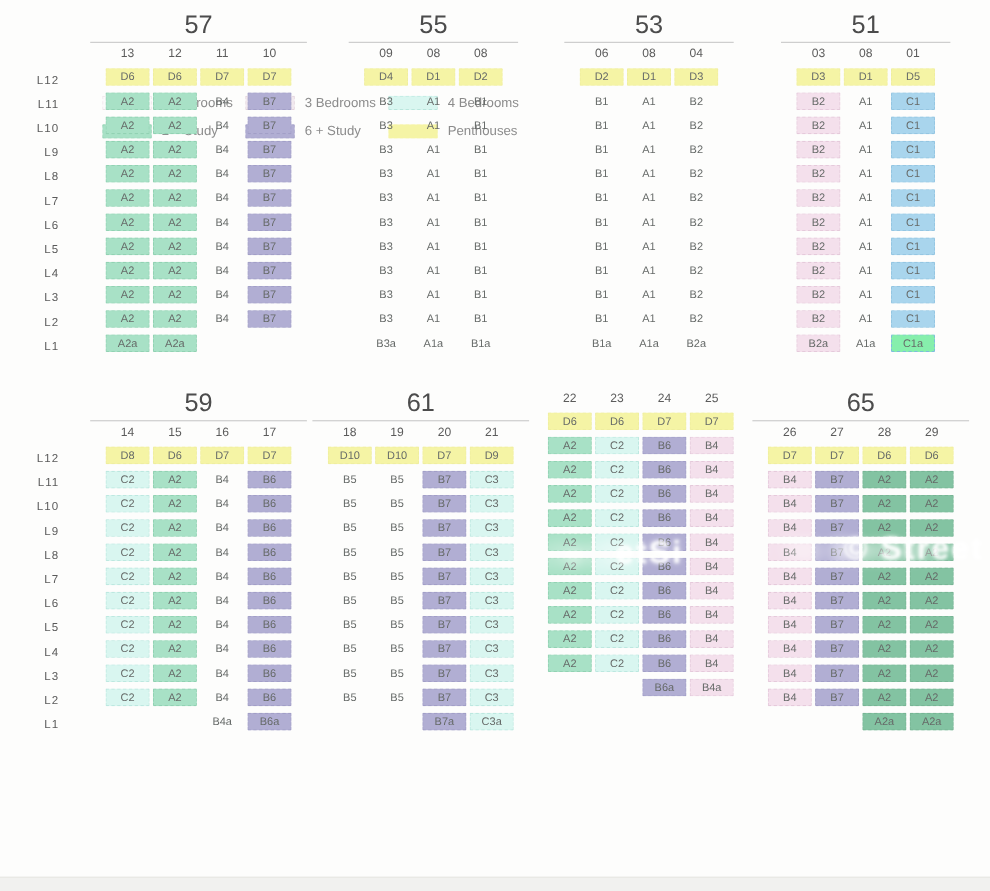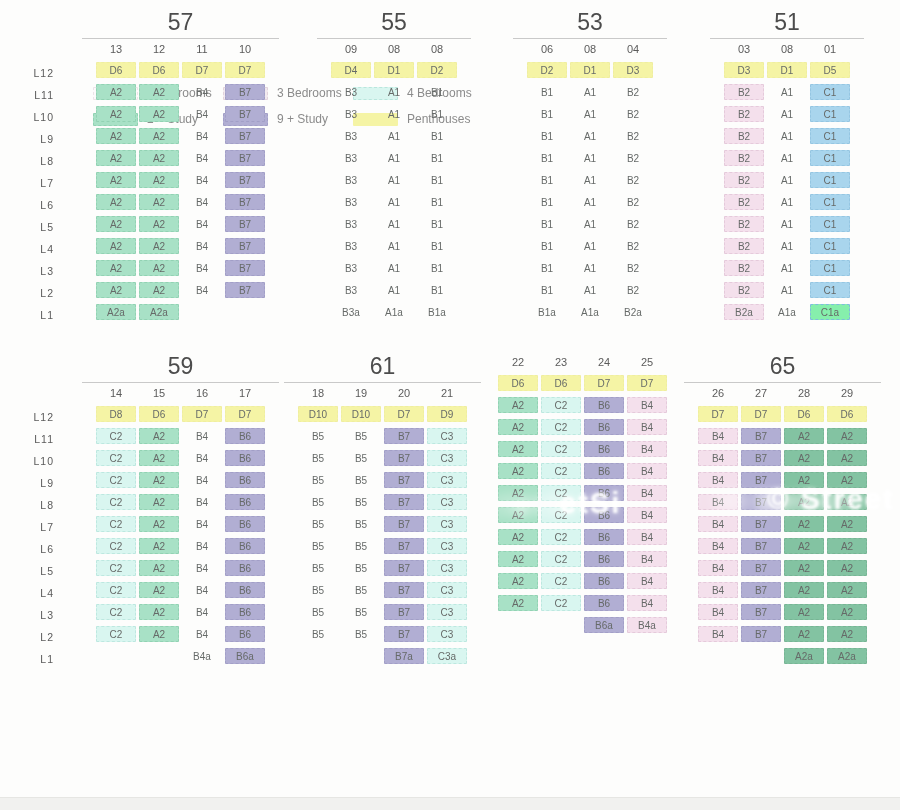--- a/index.html
+++ b/index.html
@@ -714,21 +714,21 @@
           <div class="llabel">2 + Study</div>
         </div>
       </div>
       <div class="lcol">
         <div class="litem">
           <div class="swatch" style="background: rgb(242, 234, 239); border: 1px dashed rgb(226, 211, 220);"></div>
           <div class="llabel">3 Bedrooms</div>
         </div>
         <div class="litem">
           <div class="swatch" style="background: rgb(177, 174, 211); border: 1px dashed rgb(162, 159, 199);"></div>
-          <div class="llabel">9 + Study</div>
+          <div class="llabel">6 + Study</div>
         </div>
       </div>
       <div class="lcol">
         <div class="litem">
           <div class="swatch" style="background: rgb(217, 246, 240); border: 1px dashed rgb(185, 230, 221);"></div>
           <div class="llabel">4 Bedrooms</div>
         </div>
         <div class="litem">
           <div class="swatch" style="background: rgb(245, 244, 165); border: 1px dashed rgb(245, 244, 165);"></div>
           <div class="llabel">Penthouses</div>

